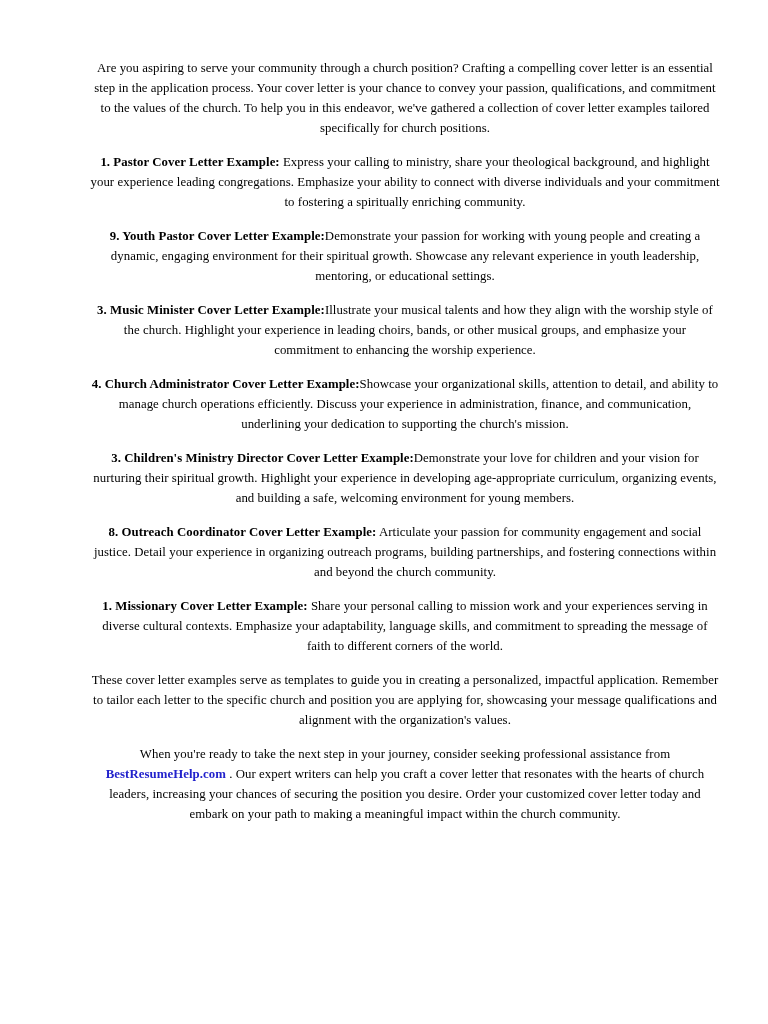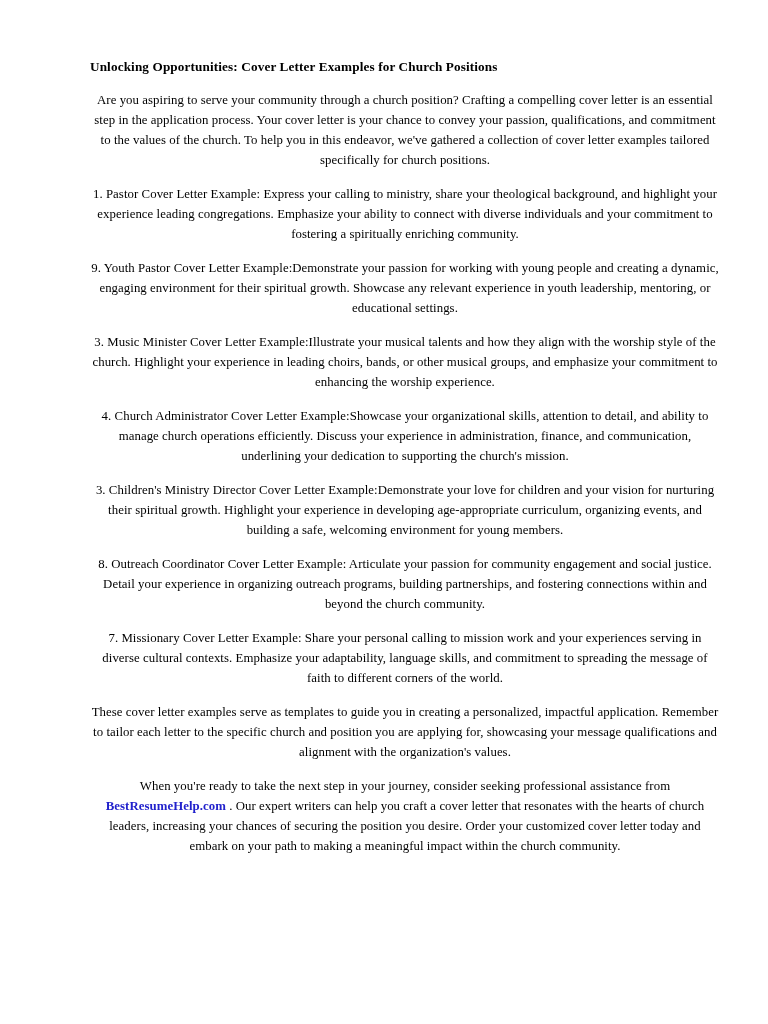--- a/index.html
+++ b/index.html
@@ -41,38 +41,37 @@
     font-size: 12.8px;
     line-height: 20px;
     margin: 0 0 14px 0;
     text-align: center;
     letter-spacing: 0.005em;
   }
   p.para:last-child {
     margin-bottom: 12px;
   }
   .lead-in {
-    font-weight: normal;
+    font-weight: bold;
   }
   .link {
     color: #2222cc;
     font-weight: bold;
     text-decoration: none;
   }
   .nbsp-gap {
     display: inline;
   }
 </style>
 </head>
 <body>
 
 <div class="page">
   <div class="content">
 
-    <div class="doc-title">Unlocking Opportunities: Cover Letter Examples for Church Positions</div>
 
     <p class="para">Are you aspiring to serve your community through a church position? Crafting a compelling cover letter is an essential step in the application process. Your cover letter is your chance to convey your passion, qualifications, and commitment to the values of the church. To help you in this endeavor, we've gathered a collection of cover letter examples tailored specifically for church positions.</p>
 
     <p class="para">
       <span class="lead-in">1. Pastor Cover Letter Example:</span><span class="nbsp-gap"> </span><span>Express your calling to ministry, share your theological background, and highlight your experience leading congregations. Emphasize your ability to connect with diverse individuals and your commitment to fostering a spiritually enriching community.</span>
     </p>
 
     <p class="para">
       <span class="lead-in">9. Youth Pastor Cover Letter Example:</span><span>Demonstrate your passion for working with young people and creating a dynamic, engaging environment for their spiritual growth. Showcase any relevant experience in youth leadership, mentoring, or educational settings.</span>
     </p>
@@ -87,21 +86,21 @@
 
     <p class="para">
       <span class="lead-in">3. Children's Ministry Director Cover Letter Example:</span><span>Demonstrate your love for children and your vision for nurturing their spiritual growth. Highlight your experience in developing age-appropriate curriculum, organizing events, and building a safe, welcoming environment for young members.</span>
     </p>
 
     <p class="para">
       <span class="lead-in">8. Outreach Coordinator Cover Letter Example:</span><span class="nbsp-gap"> </span><span>Articulate your passion for community engagement and social justice. Detail your experience in organizing outreach programs, building partnerships, and fostering connections within and beyond the church community.</span>
     </p>
 
     <p class="para">
-      <span class="lead-in">7. Missionary Cover Letter Example:</span><span class="nbsp-gap"> </span><span>Share your personal calling to mission work and your experiences serving in diverse cultural contexts. Emphasize your adaptability, language skills, and commitment to spreading the message of faith to different corners of the world.</span>
+      <span class="lead-in">1. Missionary Cover Letter Example:</span><span class="nbsp-gap"> </span><span>Share your personal calling to mission work and your experiences serving in diverse cultural contexts. Emphasize your adaptability, language skills, and commitment to spreading the message of faith to different corners of the world.</span>
     </p>
 
     <p class="para">These cover letter examples serve as templates to guide you in creating a personalized, impactful application. Remember to tailor each letter to the specific church and position you are applying for, showcasing your message qualifications and alignment with the organization's values.</p>
 
     <p class="para">
       <span>When you're ready to take the next step in your journey, consider seeking professional assistance from </span><a class="link" href="#">BestResumeHelp.com</a><span> . Our expert writers can help you craft a cover letter that resonates with the hearts of church leaders, increasing your chances of securing the position you desire. Order your customized cover letter today and embark on your path to making a meaningful impact within the church community.</span>
     </p>
 
   </div>
 </div>

